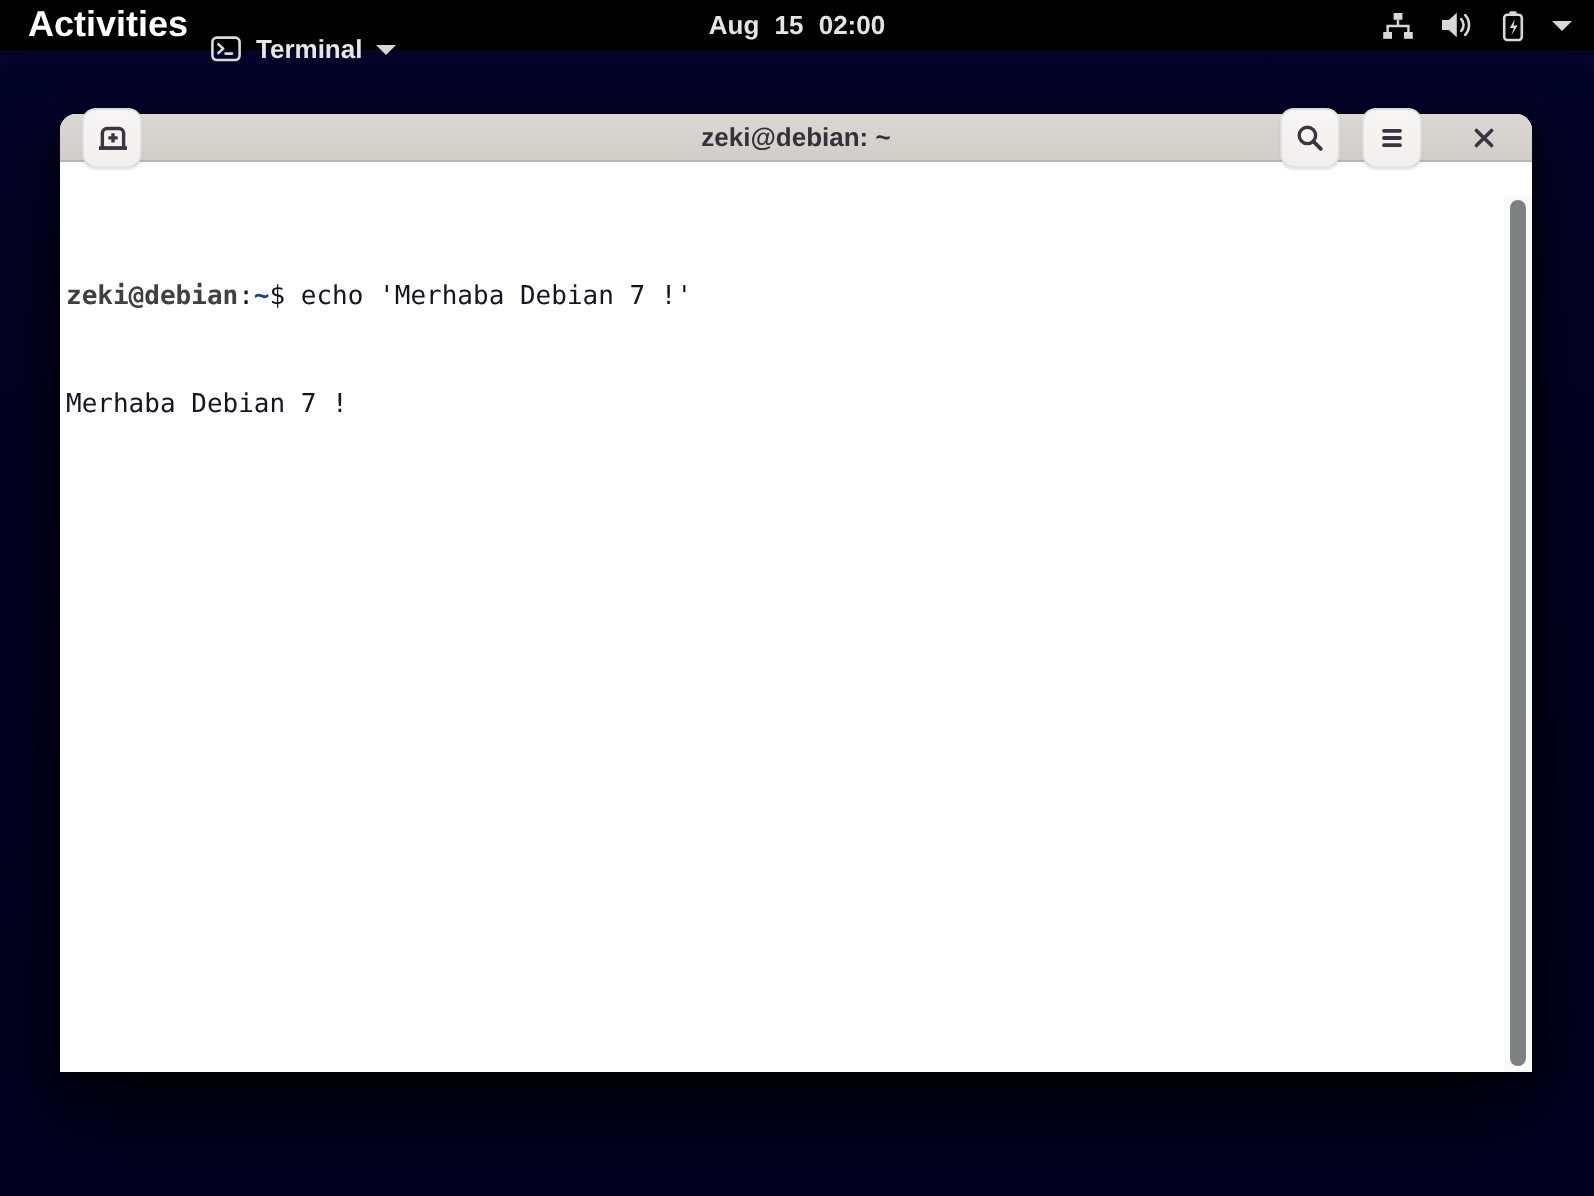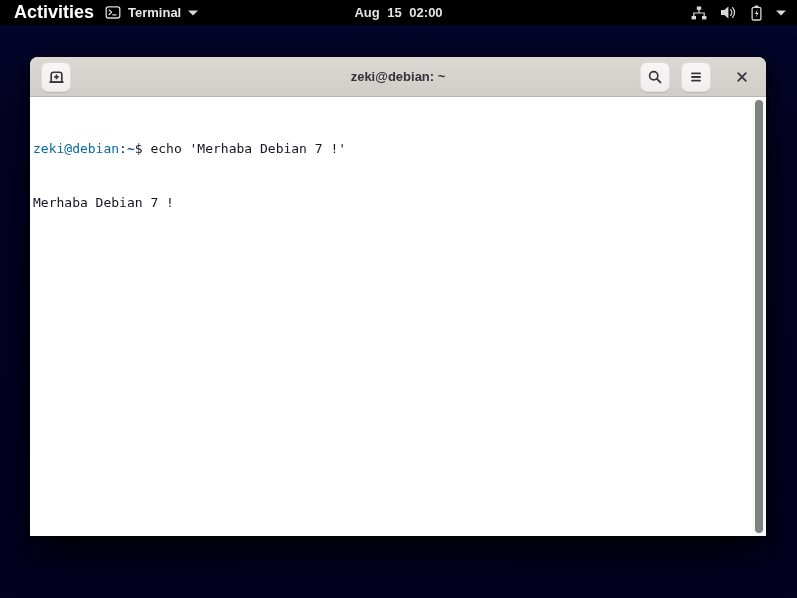--- a/index.html
+++ b/index.html
@@ -15,21 +15,21 @@
     position: absolute; top: 0; left: 0; right: 0; height: 25px;
     background: #000000;
     display: flex; align-items: center;
     color: #e3e3e3;
   }
   .activities {
     margin-left: 14px; font-size: 18px; font-weight: 700; color: #ffffff;
     cursor: default;
   }
   .app-menu {
-    position: absolute; left: 105px; top: 0; height: 25px;
+    position: absolute; left: 105px; top: 12px; height: 25px;
     display: flex; align-items: center; gap: 7px;
   }
   .app-menu-label { font-size: 13px; font-weight: 700; color: #e8e8e8; }
   .clock {
     position: absolute; left: 50%; top: 0; height: 25px;
     transform: translateX(-50%);
     display: flex; align-items: center;
     font-size: 13px; font-weight: 700; color: #e6e4e1; word-spacing: 4px;
   }
   .status-area {
@@ -39,21 +39,21 @@
   .tb-icon { display: flex; align-items: center; }
 
   
   .window {
     position: absolute; left: 30px; top: 57px; width: 736px; height: 479px;
     border-radius: 8px 8px 0 0;
     background: #ffffff;
     box-shadow: 0 14px 42px rgba(0,0,0,0.85), 0 3px 10px rgba(0,0,0,0.55);
   }
   .header-bar {
-    height: 40px;
+    height: 24px;
     border-radius: 8px 8px 0 0;
     background: linear-gradient(180deg, #dbd7d3 0%, #d2cec9 90%);
     border-bottom: 1px solid #bcb5ad;
     display: flex; align-items: center;
     padding: 0 9px 0 11px;
     position: relative;
   }
   .hb-button {
     width: 30px; height: 30px; border: 1px solid rgba(0,0,0,0.08);
     border-radius: 7px;
@@ -78,21 +78,21 @@
   .terminal {
     position: absolute; top: 40px; left: 0; right: 0; bottom: 0;
     background: #ffffff;
     font-family: "DejaVu Sans Mono", "Liberation Mono", monospace;
     font-size: 13px; line-height: 18px;
     color: #171421;
     padding: 7px 16px 0 3px;
     white-space: pre;
     overflow: hidden;
   }
-  .t-user { color: #0369a1; font-weight: 400; }
+  .t-user { color: #404040; font-weight: 700; }
   .t-path { color: #12488b; font-weight: 700; }
 
   .scrollbar {
     position: absolute; top: 41px; right: 0; bottom: 0; width: 14px;
     background: rgba(0,0,0,0.02);
   }
   .scrollbar-thumb {
     position: absolute; top: 2px; bottom: 3px; left: 3px; width: 8px;
     border-radius: 4px;
     background: #7d817f;

